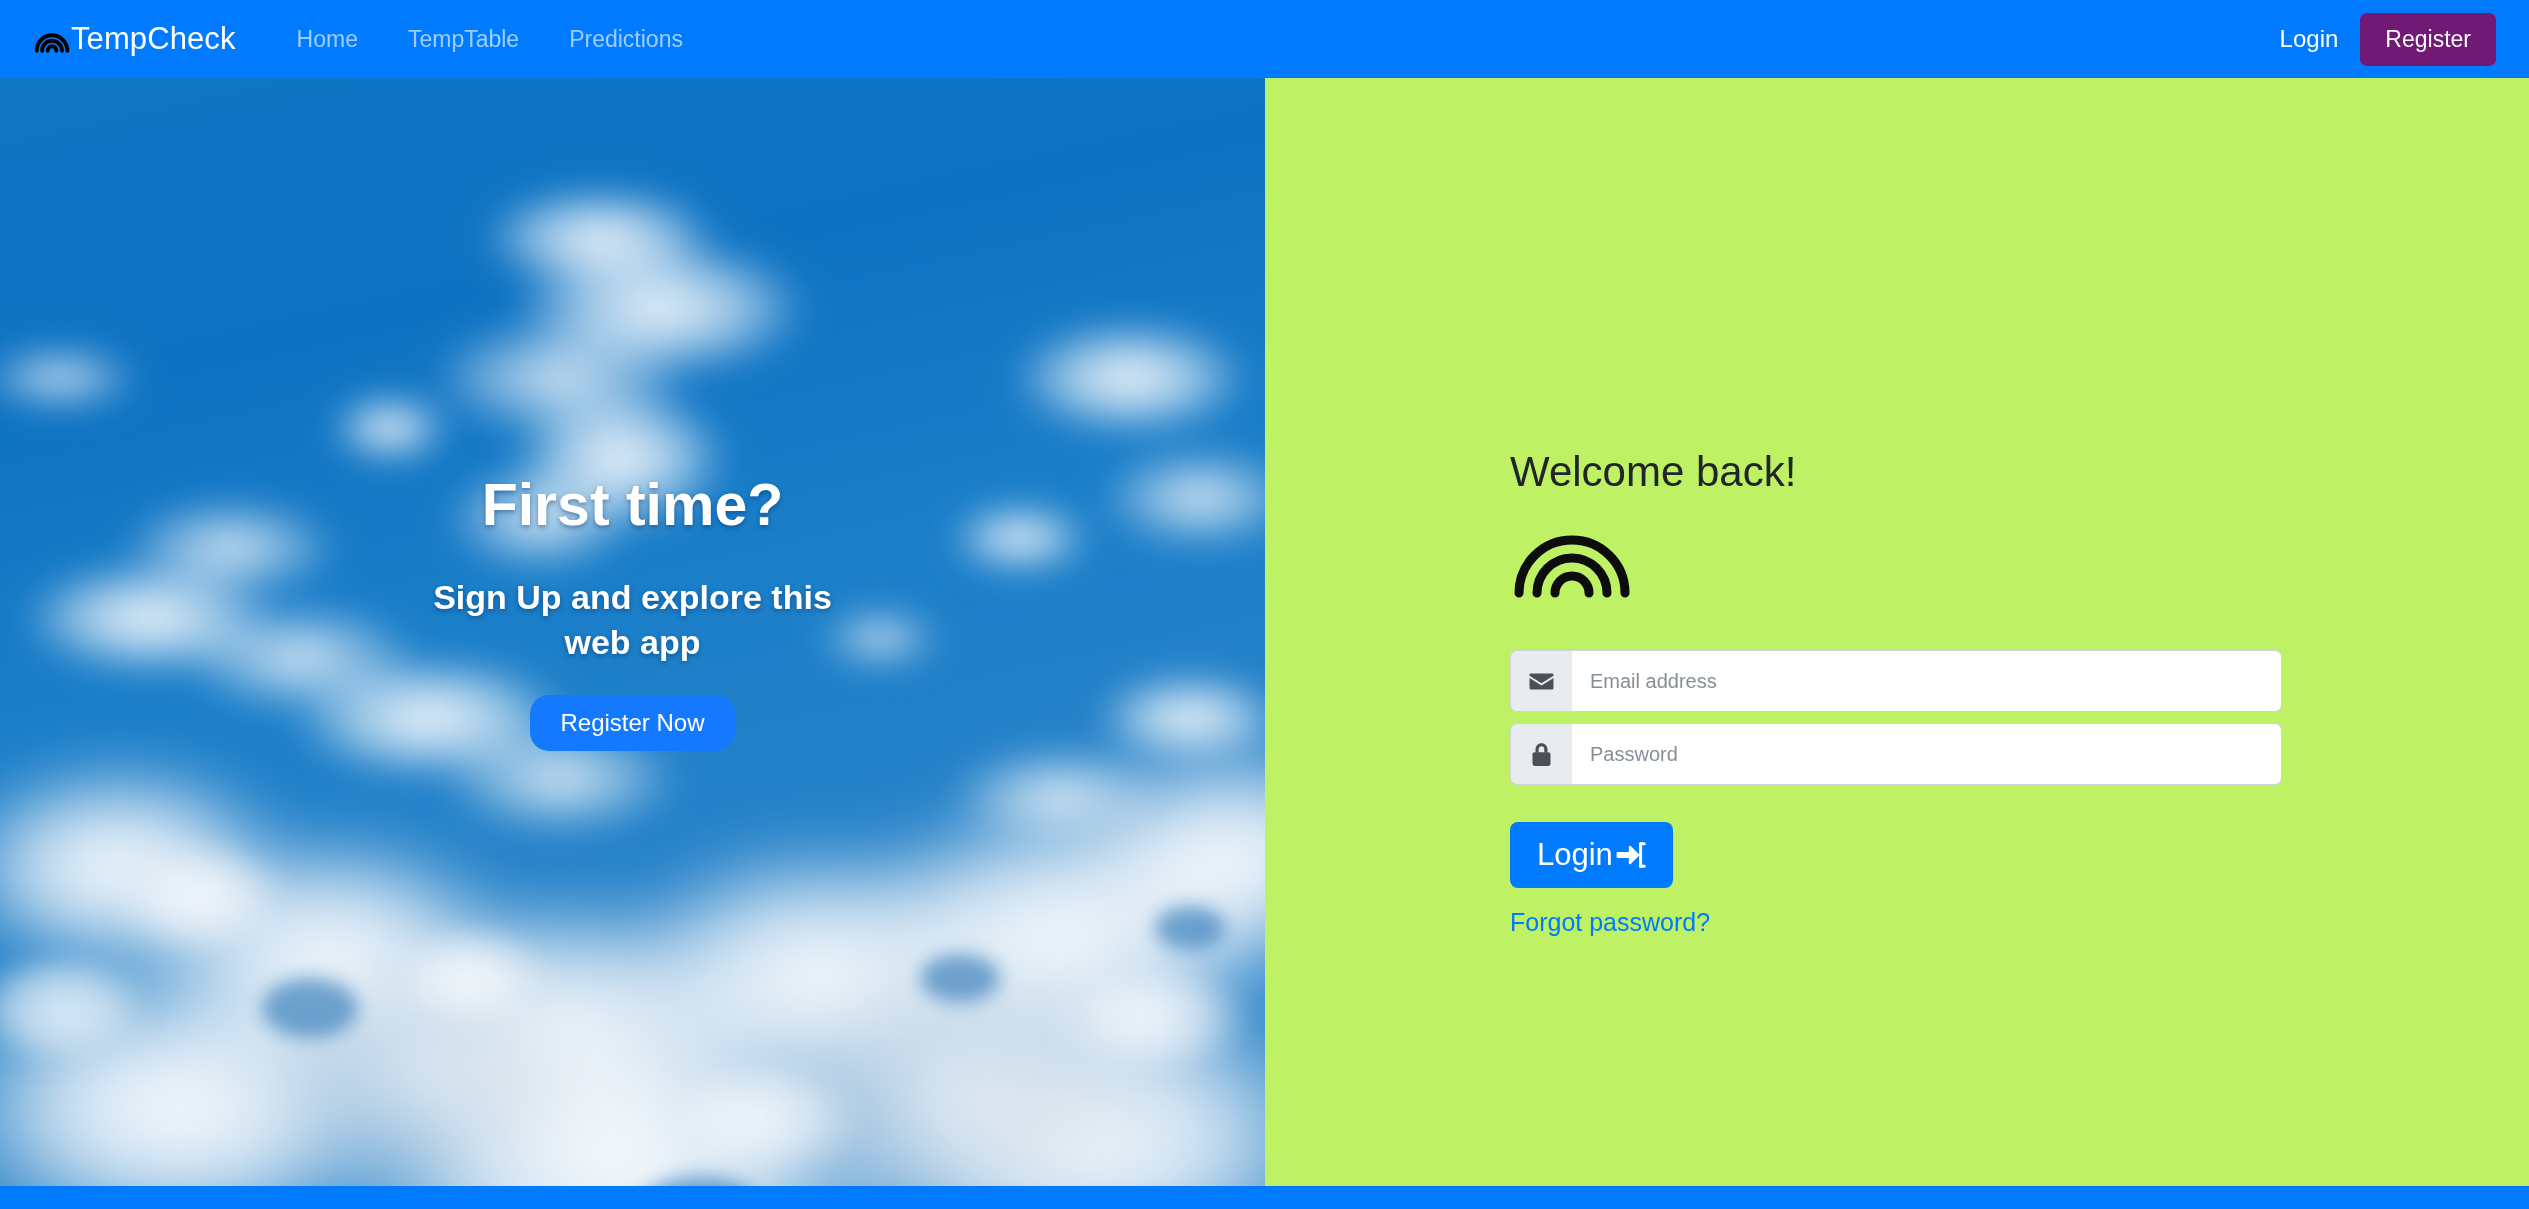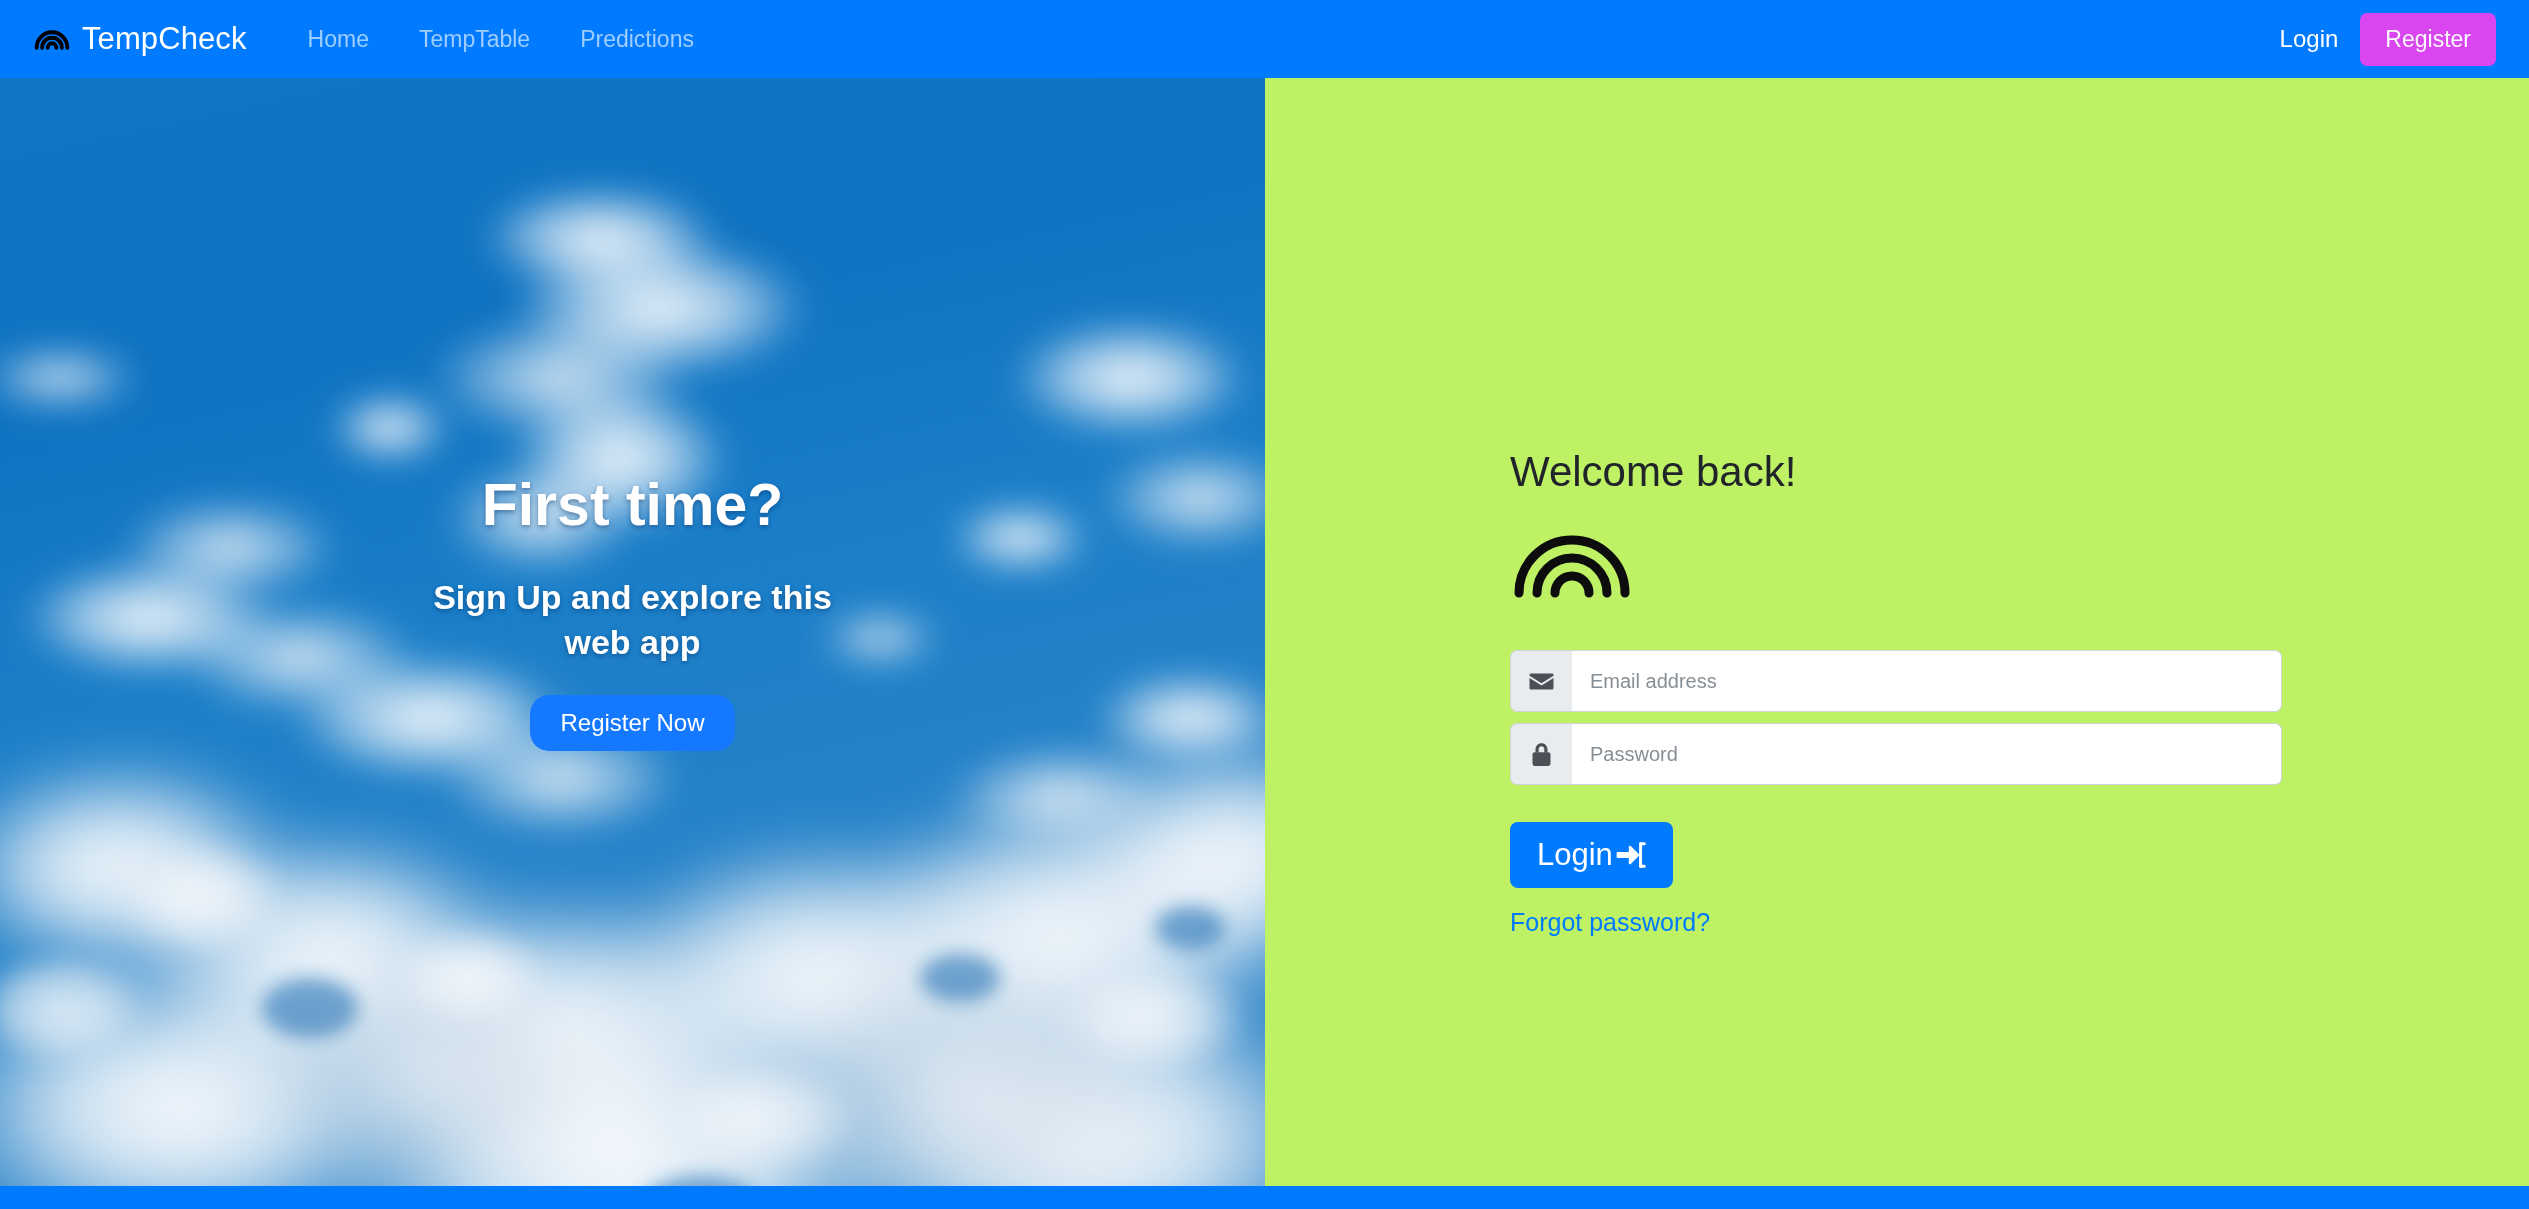--- a/index.html
+++ b/index.html
@@ -11,21 +11,21 @@
   #page{ position:relative; width:2529px; height:1209px; }
 
   
   .navbar{
     position:absolute; left:0; top:0; width:2529px; height:78px;
     background:#007bff;
     display:flex; align-items:center;
     z-index:20;
   }
   .brand{
-    display:flex; gap:11px;
+    display:flex; align-items:center; 
     margin-left:33px;
     text-decoration:none;
     cursor:pointer;
   }
   .brand-logo{ width:38px; height:30px; display:block; flex:none; }
   .brand-text{
     color:#ffffff; font-size:31px; font-weight:400;
     letter-spacing:.1px; white-space:nowrap;
   }
   .nav-links{ display:flex; align-items:center; margin-left:44px; gap:16px; }
@@ -35,21 +35,21 @@
     padding:0 17px; white-space:nowrap; cursor:pointer;
   }
   .nav-right{
     margin-left:auto; display:flex; align-items:center; gap:0; margin-right:33px;
   }
   .nav-login{
     color:#ffffff; font-size:24px; text-decoration:none;
     padding:0 22px; white-space:nowrap; cursor:pointer;
   }
   .nav-register{
-    background:#d946ef; color:#f8f9fa;
+    background:#701a75; color:#f8f9fa;
     font-size:23px; border:none; border-radius:7px;
     padding:13px 25px; cursor:pointer;
     font-family:"Liberation Sans", sans-serif;
     white-space:nowrap;
   }
 
   
   .hero{
     position:absolute; left:0; top:78px; width:1265px; height:1108px;
     overflow:hidden;

